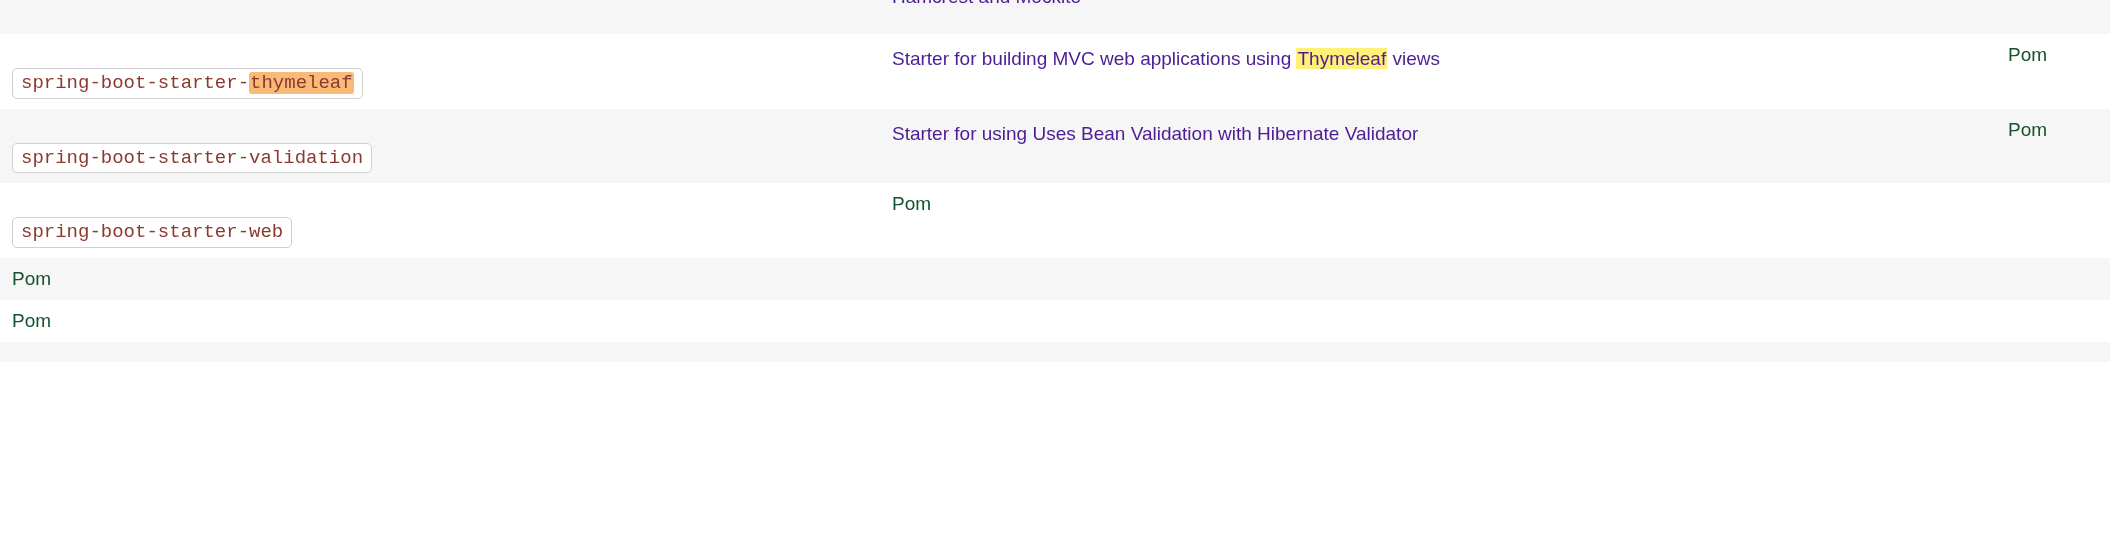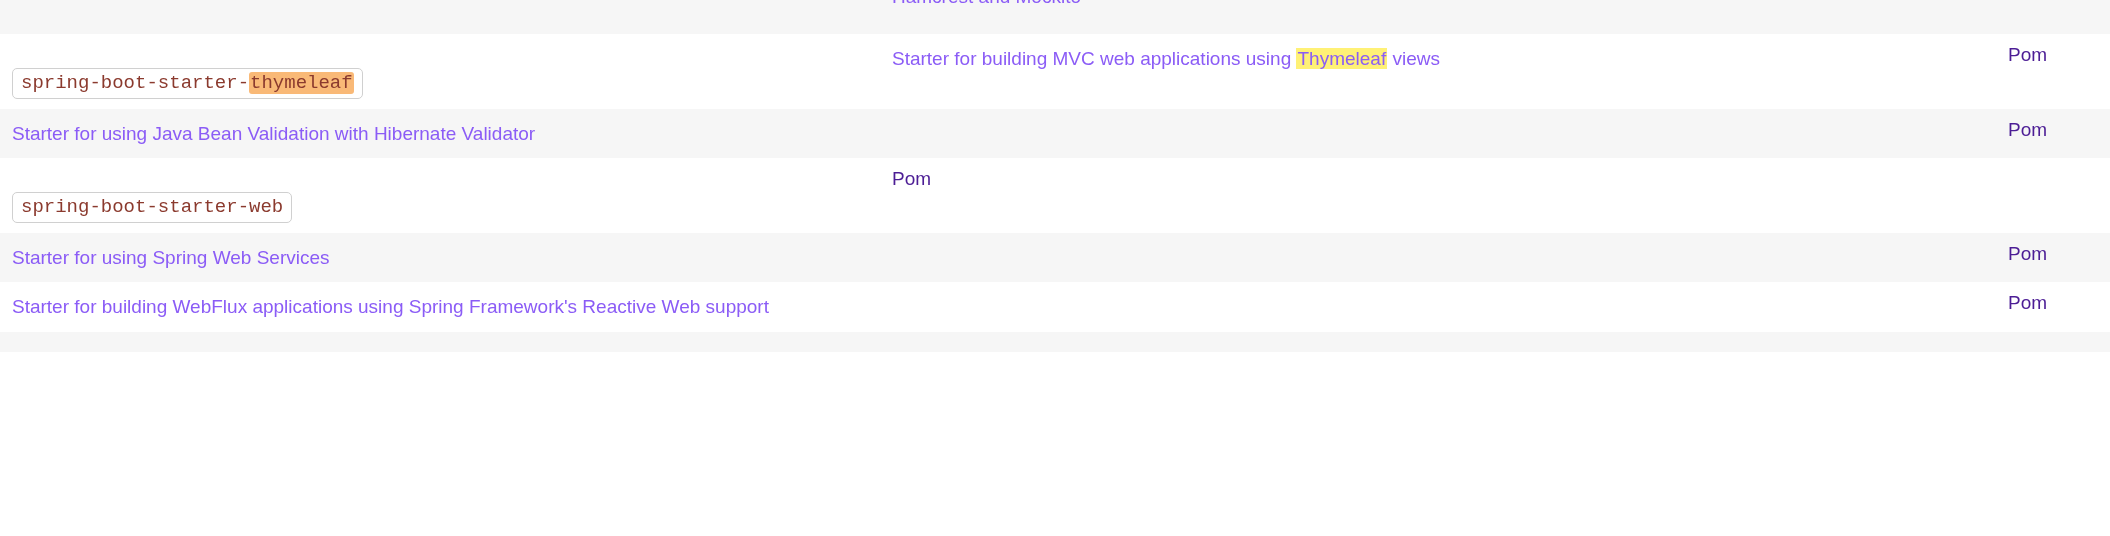--- a/index.html
+++ b/index.html
@@ -31,21 +31,21 @@
     }
     .col-name {
       width: 880px;
       flex-shrink: 0;
       padding-right: 20px;
       margin-top: 24px;
     }
     .col-desc {
       flex: 1;
       line-height: 1.55;
-      color: #8b5cf6;
+      color: #4c1d95;
       padding-right: 20px;
     }
     .col-link {
       width: 90px;
       flex-shrink: 0;
     }
     .code-badge {
       display: inline-block;
       font-family: "SFMono-Regular", Consolas, "Liberation Mono", Menlo, monospace;
       font-size: 19px;
@@ -60,21 +60,21 @@
     .hl-orange {
       background: #f9b977;
       border-radius: 3px;
       padding: 0 1px;
     }
     .hl-yellow {
       background: #fff176;
       padding: 0 1px;
     }
     .pom-link {
-      color: #4c1d95;
+      color: #14532d;
       text-decoration: none;
       cursor: pointer;
     }
     .partial-top {
       padding-top: 0;
     }
     .partial-top .col-desc {
       margin-top: -18px;
       overflow: hidden;
       height: 22px;
@@ -109,50 +109,47 @@
     </div>
     <div class="col-desc">
       <span>Starter for building MVC web applications using </span><span class="hl-yellow">Thymeleaf</span><span> views</span>
     </div>
     <div class="col-link">
       <a class="pom-link">Pom</a>
     </div>
   </div>
 
   <div class="row">
+    <div class="col-name">
+      <span class="code-badge">spring-boot-starter-validation</span>
+    </div>
     <div class="col-desc">
-      <span>Starter for using Java Bean Validation with Hibernate Validator</span>
+      <span>Starter for using Uses Bean Validation with Hibernate Validator</span>
     </div>
     <div class="col-link">
       <a class="pom-link">Pom</a>
     </div>
   </div>
 
   <div class="row">
     <div class="col-name">
       <span class="code-badge">spring-boot-starter-web</span>
     </div>
     <div class="col-link">
       <a class="pom-link">Pom</a>
     </div>
   </div>
 
   <div class="row">
-    <div class="col-desc">
-      <span>Starter for using Spring Web Services</span>
-    </div>
     <div class="col-link">
       <a class="pom-link">Pom</a>
     </div>
   </div>
 
   <div class="row">
-    <div class="col-desc">
-      <span>Starter for building WebFlux applications using Spring Framework's Reactive Web support</span>
-    </div>
     <div class="col-link">
       <a class="pom-link">Pom</a>
     </div>
   </div>
 
   <div class="row partial-bottom">
     <div class="col-name">
       <span class="code-badge">&nbsp;&nbsp;&nbsp;&nbsp;&nbsp;&nbsp;&nbsp;&nbsp;&nbsp;&nbsp;&nbsp;&nbsp;&nbsp;&nbsp;&nbsp;&nbsp;&nbsp;&nbsp;&nbsp;&nbsp;&nbsp;&nbsp;&nbsp;&nbsp;&nbsp;&nbsp;&nbsp;&nbsp;&nbsp;</span>
     </div>
     <div class="col-desc"></div>

